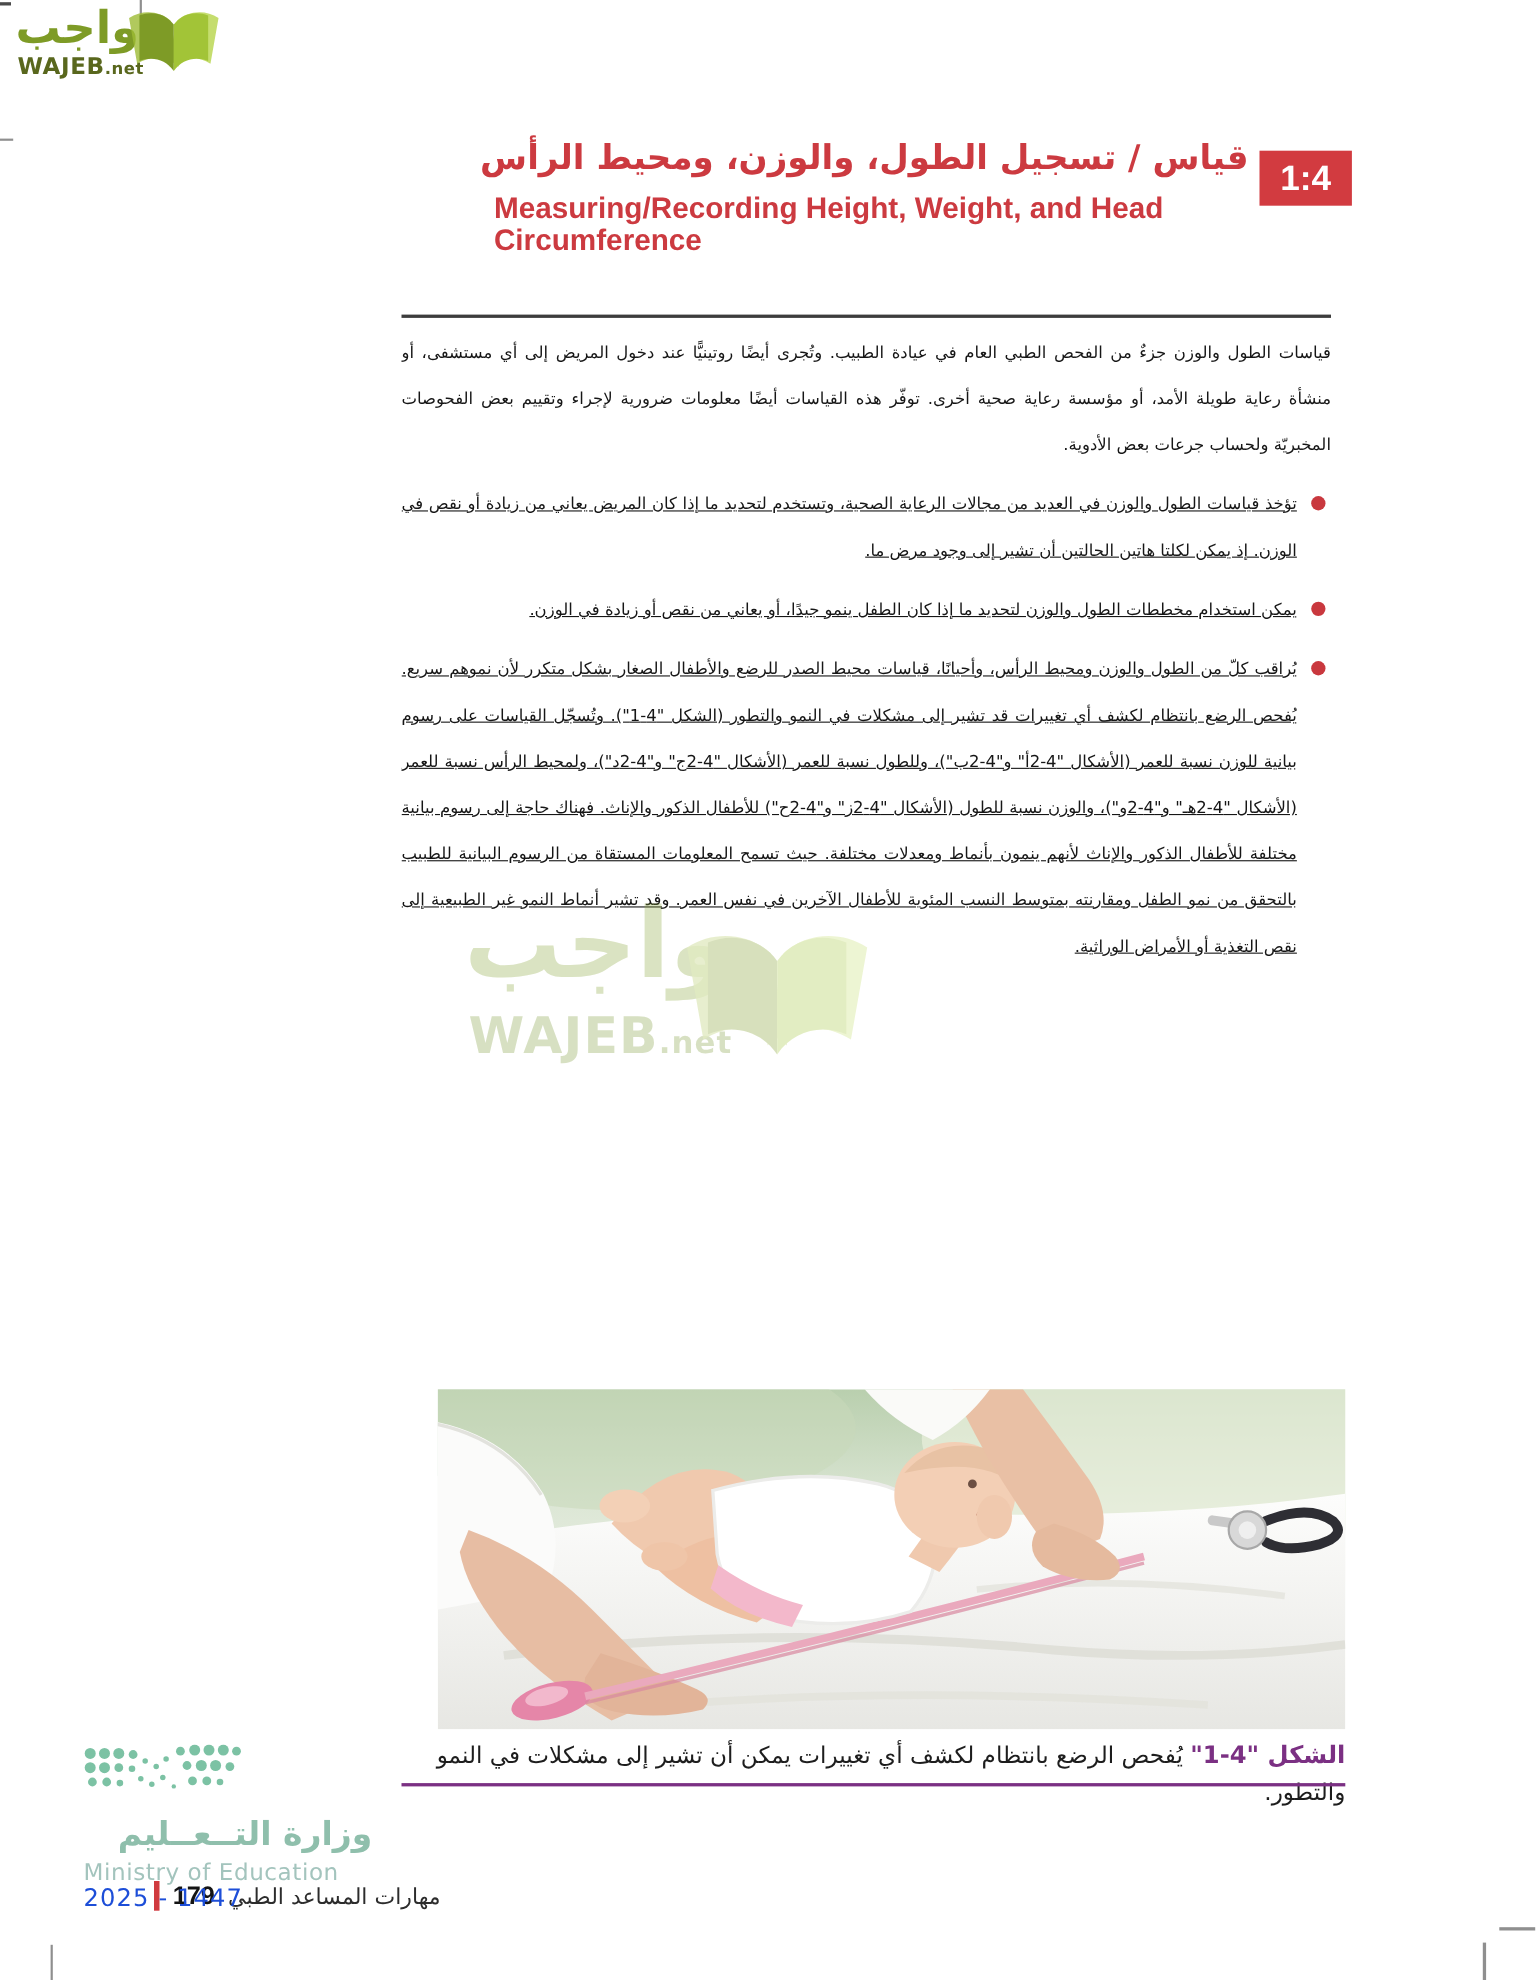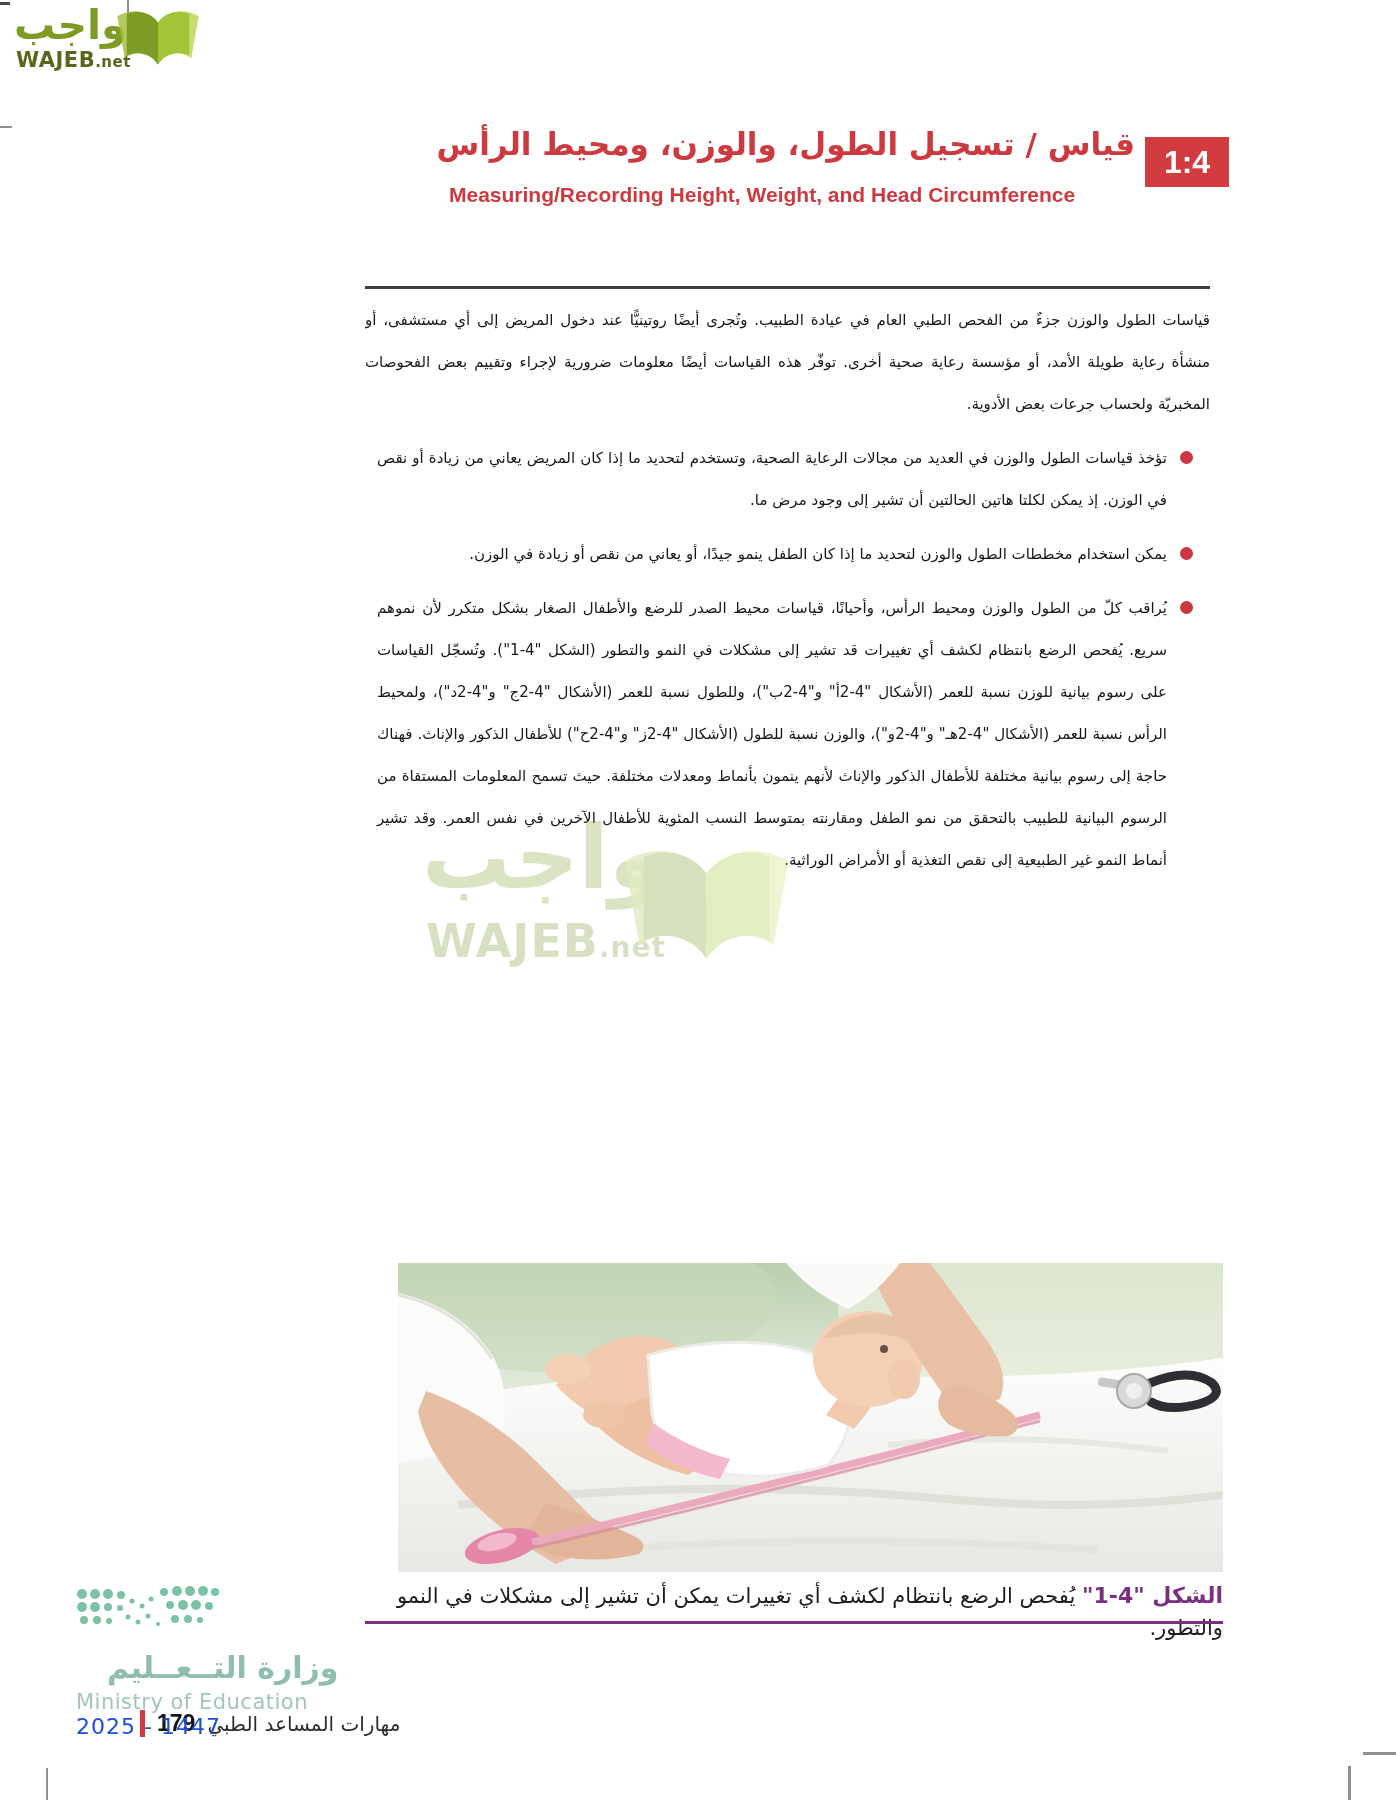--- a/index.html
+++ b/index.html
@@ -21,30 +21,30 @@
     position:absolute;left:1145px;top:137px;width:84px;height:50px;background:#D23B40;
     color:#ffffff;font-weight:bold;font-size:32px;display:flex;align-items:center;justify-content:center;
     font-family:"Liberation Sans",sans-serif;
   }
   .sec-title-ar{
     position:absolute;right:261px;top:126px;direction:rtl;white-space:nowrap;
     font-size:31px;font-weight:bold;color:#CC3A40;
   }
   .sec-title-en{
     position:absolute;left:449px;top:175px;width:700px;
-    font-family:"Liberation Sans",sans-serif;font-weight:bold;font-size:21px;line-height:39px;color:#CC3A40;
+    font-family:"Liberation Sans",sans-serif;font-weight:bold;font-size:27px;line-height:29px;color:#CC3A40;
   }
   .head-rule{position:absolute;left:365px;top:286px;width:845px;height:3px;background:#3D3D3D;}
   
   .body-text{
     position:absolute;left:365px;top:299px;width:845px;height:963px;overflow:hidden;
     direction:rtl;text-align:justify;font-size:15px;line-height:42px;color:#161616;
   }
   .body-text p{margin:0 0 12px 0;}
-  ul.bullets{list-style:none;margin:12px;padding:0;}
+  ul.bullets{list-style:none;margin:0;padding:0;text-decoration:underline;}
   ul.bullets li{position:relative;padding-right:31px;margin:0 0 12px 0;}
   ul.bullets li::before{
     content:"";position:absolute;right:5px;top:14px;width:13px;height:13px;border-radius:50%;background:#C9383E;
   }
   
   .watermark{position:absolute;left:418px;top:816px;width:400px;height:190px;opacity:.30;pointer-events:none;}
   .wm-ar{position:absolute;left:4px;top:-6px;font-size:88px;font-weight:bold;color:#87A437;line-height:1.1;}
   .wm-latin{position:absolute;left:8px;top:98px;font-size:46px;font-weight:bold;color:#7E9B3A;letter-spacing:1px;}
   .wm-latin .dom{font-size:28px;}
   .wm-book{position:absolute;left:196px;top:10px;}

